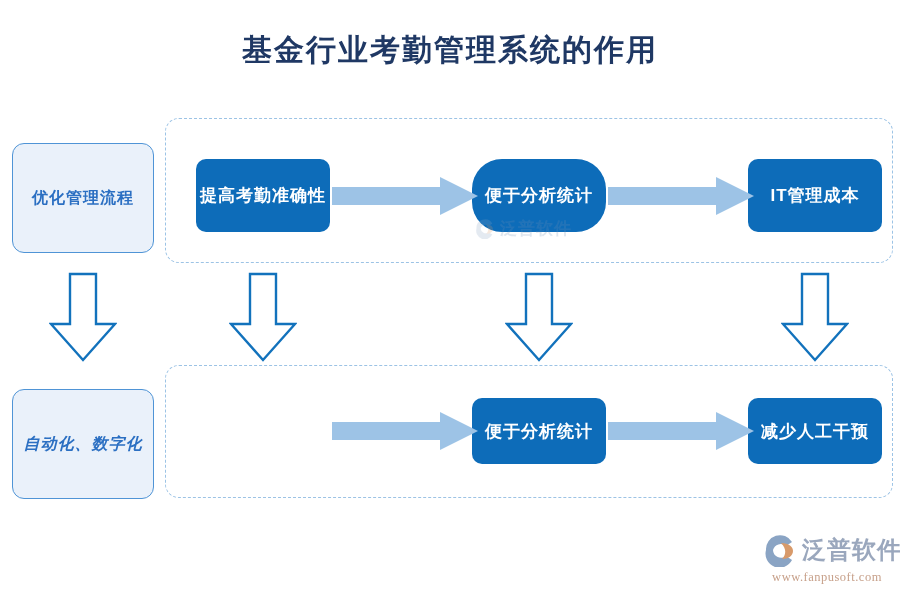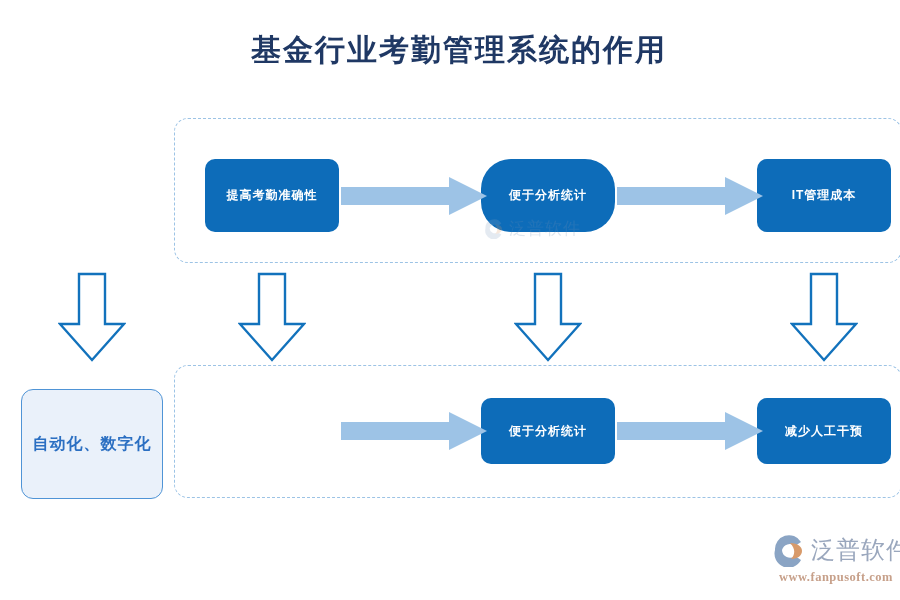--- a/index.html
+++ b/index.html
@@ -11,21 +11,20 @@
     height: 600px;
     background: #ffffff;
     font-family: "Liberation Sans", "DejaVu Sans", sans-serif;
     overflow: hidden;
   }
   #canvas {
     position: relative;
     width: 724px;
     height: 600px;
     background: #ffffff;
-    margin-left: 9px;
   }
 
   
   .page-title {
     position: absolute;
     left: 0;
     top: 30px;
     width: 900px;
     text-align: center;
     font-family: "Liberation Serif", "DejaVu Serif", serif;
@@ -57,33 +56,33 @@
     display: flex;
     align-items: center;
     justify-content: center;
     color: #2b6fc2;
     font-size: 16px;
     font-weight: 700;
     letter-spacing: 1px;
     white-space: nowrap;
   }
   #cat-1 { left: 12px; top: 143px; width: 142px; height: 110px; }
-  #cat-2 { left: 12px; top: 389px; width: 142px; height: 110px; }
+  #cat-2 { left: 12px; top: 389px; width: 142px; height: 110px; font-style: italic; }
 
   
   .node-box {
     position: absolute;
     box-sizing: border-box;
     background: #0d6cb9;
     border-radius: 10px;
     display: flex;
     align-items: center;
     justify-content: center;
     color: #ffffff;
-    font-size: 12px;
+    font-size: 17px;
     font-weight: 700;
     letter-spacing: 1px;
     white-space: nowrap;
   }
   
   #node-t1 { left: 196px; top: 159px; width: 134px; height: 73px; }
   #node-t2 { left: 472px; top: 159px; width: 134px; height: 73px; border-radius: 30px; }
   #node-t3 { left: 748px; top: 159px; width: 134px; height: 73px; }
   
   #node-b1 { left: 196px; top: 398px; width: 134px; height: 66px; }
@@ -126,31 +125,31 @@
     gap: 4px;
   }
   .wm-mark {
     width: 36px;
     height: 34px;
     flex: 0 0 auto;
   }
   .wm-text {
     font-family: "Liberation Serif", "DejaVu Serif", serif;
     font-size: 24px;
-    font-weight: 400;
+    font-weight: 700;
     color: #9aa7bd;
     letter-spacing: 1px;
     line-height: 1;
     white-space: nowrap;
   }
   .wm-url {
     margin-top: 3px;
     font-family: "Liberation Serif", "DejaVu Serif", serif;
     font-size: 12.5px;
-    font-weight: 700;
+    font-weight: 400;
     color: #c7a08a;
     letter-spacing: 0.5px;
     text-align: center;
     white-space: nowrap;
   }
 
   
   #watermark-ghost {
     position: absolute;
     left: 474px;
@@ -166,20 +165,21 @@
 </head>
 <body>
 
 <div id="canvas">
 
   <div class="page-title">基金行业考勤管理系统的作用</div>
 
   <div class="group-box" id="group-top"></div>
   <div class="group-box" id="group-bottom"></div>
 
+  <div class="cat-box" id="cat-1">优化管理流程</div>
   <div class="cat-box" id="cat-2">自动化、数字化</div>
 
   <div class="node-box" id="node-t1">提高考勤准确性</div>
   <div class="node-box" id="node-t2">便于分析统计</div>
   <div class="node-box" id="node-t3">IT管理成本</div>
 
   <div class="node-box" id="node-b2">便于分析统计</div>
   <div class="node-box" id="node-b3">减少人工干预</div>
 
   <div class="h-arrow" id="harrow-t1">

